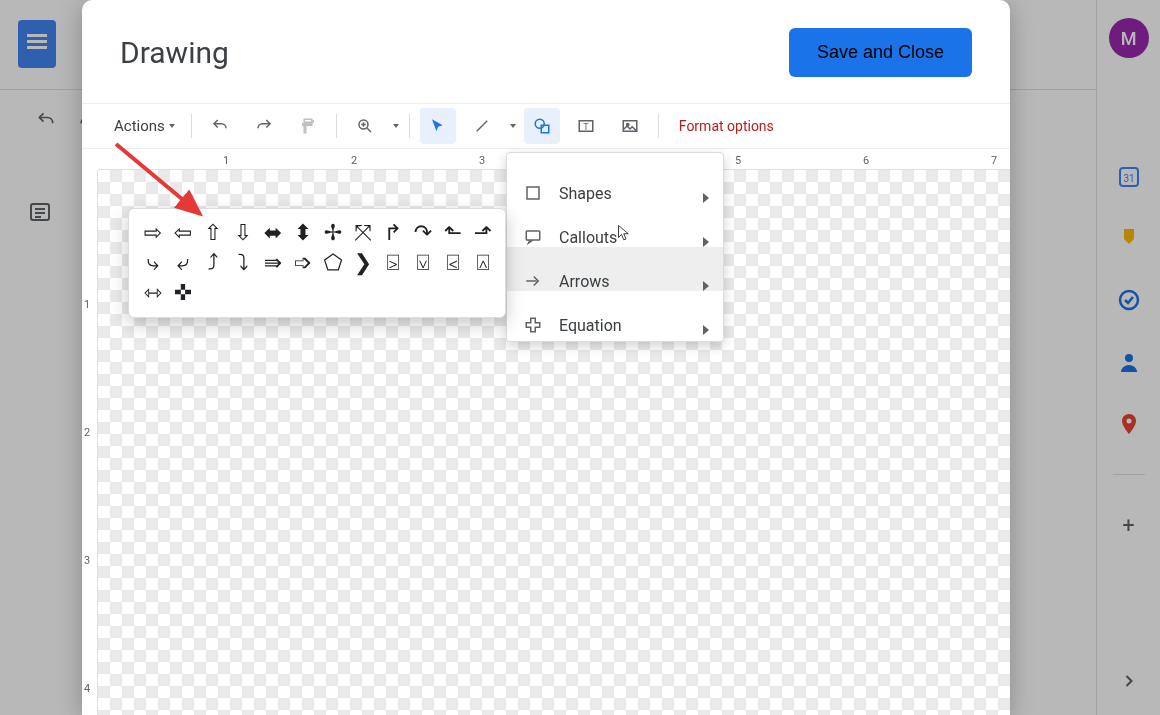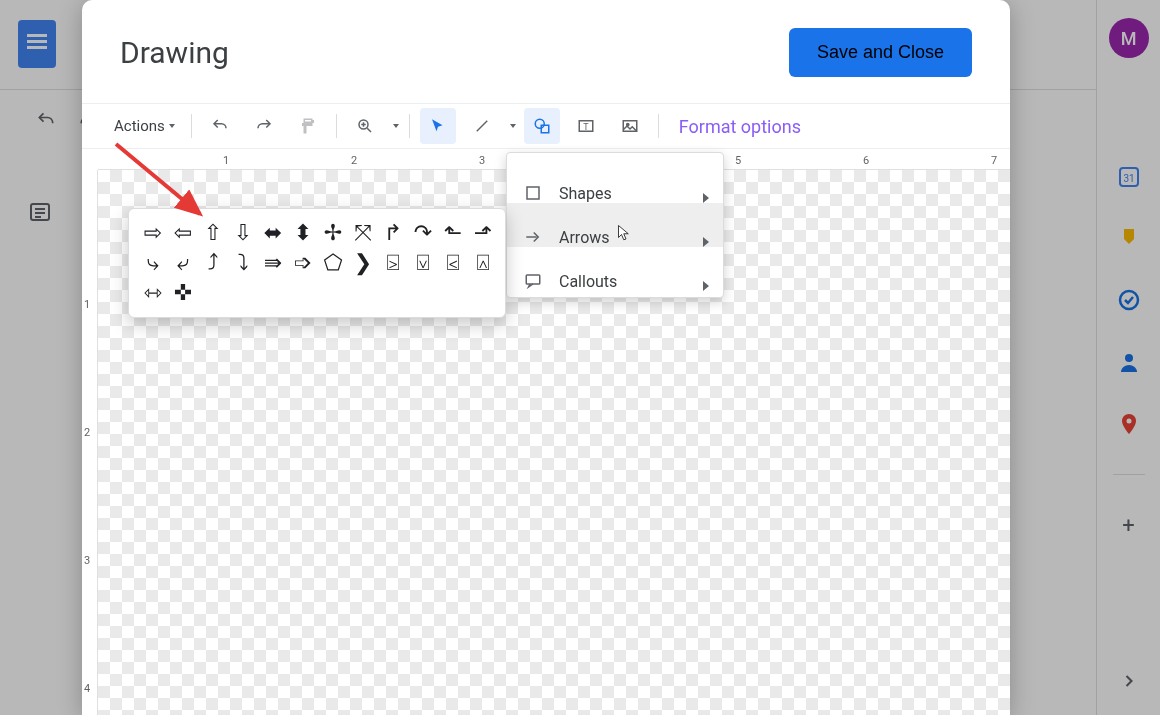--- a/index.html
+++ b/index.html
@@ -115,21 +115,21 @@
   .tb-btn {
     width:36px; height:36px;
     display:flex; align-items:center; justify-content:center;
     border-radius:4px;
     cursor:pointer;
   }
   .tb-btn.active { background:#e8f0fe; }
   .tb-btn.shape-active { background:#e8f0fe; }
   .tb-icon { width:18px; height:18px; }
   .format-opts {
-    font-size:18px; color:#8b5cf6; margin-left:10px; cursor:pointer;
+    font-size:14px; color:#b91c1c; margin-left:10px; cursor:pointer;
   }
   .ruler-h {
     position:absolute;
     top:152px; left:16px; right:0px; height:18px;
     background:#fff;
     border-bottom:1px solid #e0e0e0;
     font-size:10px; color:#5f6368;
   }
   .ruler-h .num { position:absolute; top:2px; font-size:11px; transform:translateX(-50%);}
   .ruler-v {
@@ -366,38 +366,47 @@
   <div class="shape-menu">
     <div class="menu-row">
       <span class="menu-icon">
         <svg width="18" height="18" viewBox="0 0 24 24" fill="none" stroke="#5f6368" stroke-width="2">
             <rect x="4" y="4" width="16" height="16"></rect>
           </svg>
       </span>
       <span>Shapes</span>
       <span class="submenu-arrow"></span>
     </div>
+    <div class="menu-row">
+      <span class="menu-icon">
+        <svg width="18" height="18" viewBox="0 0 24 24" fill="none" stroke="#5f6368" stroke-width="2">
+            <rect x="3" y="4" width="18" height="12" rx="1"></rect>
+            <path d="M8 16l-2 4 6-4"></path>
+          </svg>
+      </span>
+      <span>Callouts</span>
+      <span class="submenu-arrow"></span>
+    </div>
     <div class="menu-row highlight">
       <span class="menu-icon">
         <svg width="20" height="18" viewBox="0 0 24 24" fill="none" stroke="#5f6368" stroke-width="2">
             <path d="M3 12h14"></path>
             <path d="M13 6l6 6-6 6"></path>
           </svg>
       </span>
       <span>Arrows</span>
       <span class="submenu-arrow"></span>
     </div>
     <div class="menu-row">
       <span class="menu-icon">
         <svg width="18" height="18" viewBox="0 0 24 24" fill="none" stroke="#5f6368" stroke-width="2">
-            <rect x="3" y="4" width="18" height="12" rx="1"></rect>
-            <path d="M8 16l-2 4 6-4"></path>
+            <path d="M9 3h6v6h6v6h-6v6H9v-6H3V9h6z"></path>
           </svg>
       </span>
-      <span>Callouts</span>
+      <span>Equation</span>
       <span class="submenu-arrow"></span>
     </div>
   </div>
 
   <div class="arrow-palette">
     <div class="palette-item">⇨</div>
     <div class="palette-item">⇦</div>
     <div class="palette-item">⇧</div>
     <div class="palette-item">⇩</div>
     <div class="palette-item">⬌</div>

